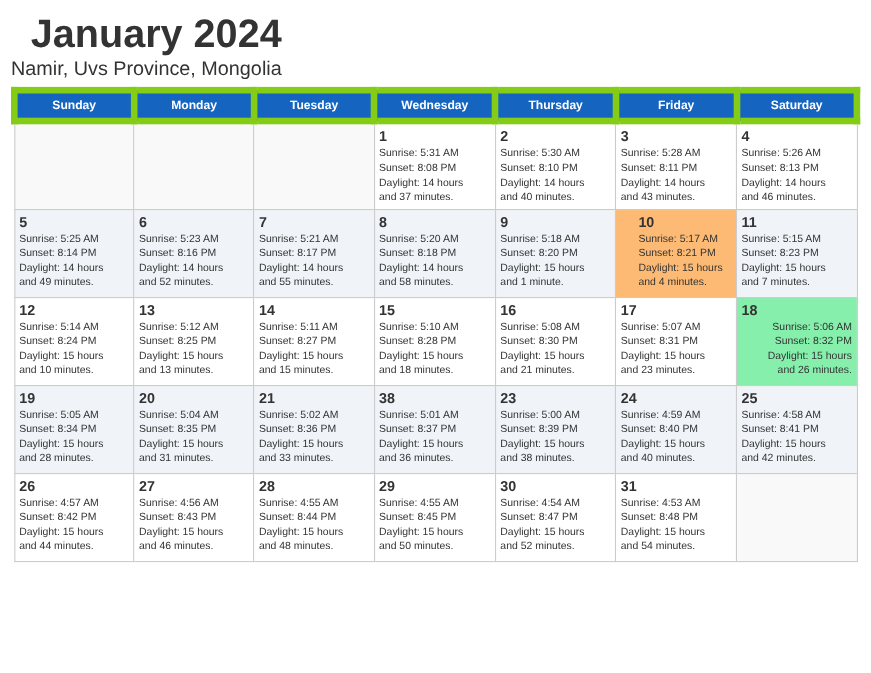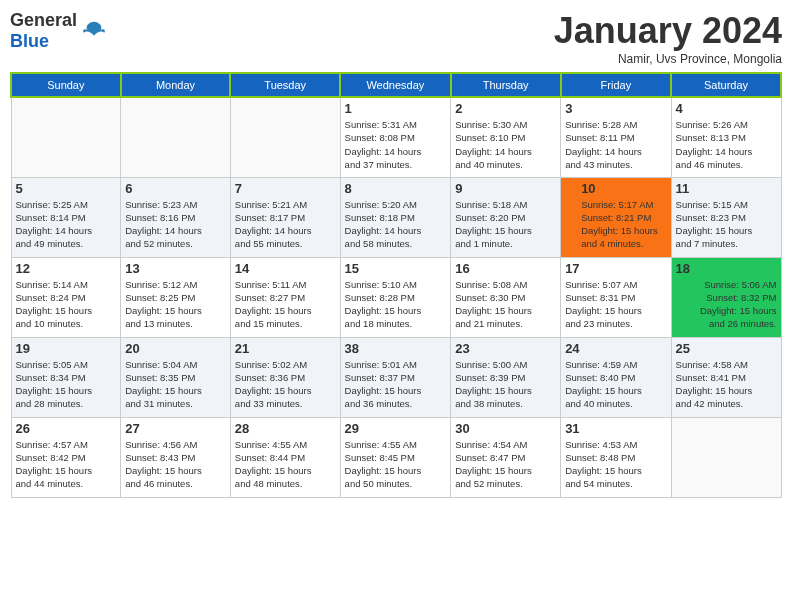--- a/index.html
+++ b/index.html
@@ -10,49 +10,40 @@
     .header { display: flex; justify-content: space-between; align-items: flex-start; margin-bottom: 6px; }
     
     .logo { display: flex; align-items: center; }
     .logo-text { display: flex; flex-direction: column; }
     .logo-general { font-size: 18px; font-weight: bold; color: #333; }
     .logo-blue { font-size: 18px; font-weight: bold; color: #1565c0; }
     .logo-bird { width: 28px; height: 28px; margin-left: 3px; }
     
     .title-section { text-align: right; }
     .month-year { font-size: 36px; font-weight: bold; color: #333; }
-    .location { font-size: 12px; color: #333; }
+    .location { font-size: 18px; color: #333; }
     
     table { width: 100%; border-collapse: collapse; font-size: 10px; }
     
-    .day-header { background-color: #1565c0; color: #fff; text-align: center; padding: 5px 2px; font-size: 11px; font-weight: normal; border: 2px solid #84cc16; }
+    .day-header { background-color: #1565c0; color: #fff; text-align: center; padding: 5px 2px; font-size: 11px; font-weight: bold; border: 6px solid #84cc16; }
     
     td { border: 1px solid #ccc; padding: 3px 4px; vertical-align: top; width: 113px; height: 80px; }
     
     .day-num { font-size: 13px; font-weight: bold; color: #333; display: block; margin-bottom: 2px; }
     .day-info { font-size: 9.5px; color: #333; line-height: 1.4; }
     
     tr:nth-child(even) td { background: #f5f5f5; }
     tr:nth-child(odd) td { background: #fff; }
     tr:first-child td { background: transparent; }
   </style>
 </head>
 <body>
 
 <div class="page">
   <div class="header">
-    <div class="logo">
-      <div class="logo-text">
-        <span class="logo-general">General</span>
-        <span class="logo-blue">Blue</span>
-      </div>
-      <svg class="logo-bird" viewBox="0 0 30 30">
-        <path d="M15 5 C10 5 5 10 8 14 C5 12 2 14 4 17 C7 14 12 16 15 20 C18 16 23 14 26 17 C28 14 25 12 22 14 C25 10 20 5 15 5Z" fill="#2980b9"></path>
-      </svg>
-    </div>
     <div class="title-section">
       <div class="month-year">January 2024</div>
       <div class="location">Namir, Uvs Province, Mongolia</div>
     </div>
   </div>
 
   <table>
     <thead>
       <tr>
         <th class="day-header">Sunday</th>
@@ -127,21 +118,21 @@
 Daylight: 14 hours
 and 58 minutes.</div>
           </td>
           <td style="background: rgb(240, 244, 248);">
             <span class="day-num">9</span>
             <div class="day-info" style="white-space: pre-line;">Sunrise: 5:18 AM
 Sunset: 8:20 PM
 Daylight: 15 hours
 and 1 minute.</div>
           </td>
-          <td style="background: #f97316; padding-left: 20px;">
+          <td style="background: #fdba74; padding-left: 20px;">
             <span class="day-num">10</span>
             <div class="day-info" style="white-space: pre-line;">Sunrise: 5:17 AM
 Sunset: 8:21 PM
 Daylight: 15 hours
 and 4 minutes.</div>
           </td>
           <td style="background: rgb(240, 244, 248);">
             <span class="day-num">11</span>
             <div class="day-info" style="white-space: pre-line;">Sunrise: 5:15 AM
 Sunset: 8:23 PM
@@ -185,21 +176,21 @@
 Daylight: 15 hours
 and 21 minutes.</div>
           </td>
           <td style="background: rgb(255, 255, 255);">
             <span class="day-num">17</span>
             <div class="day-info" style="white-space: pre-line;">Sunrise: 5:07 AM
 Sunset: 8:31 PM
 Daylight: 15 hours
 and 23 minutes.</div>
           </td>
-          <td style="background: #22c55e;">
+          <td style="background: #86efac;">
             <span class="day-num">18</span>
             <div class="day-info" style="white-space: pre-line; text-align: right;">Sunrise: 5:06 AM
 Sunset: 8:32 PM
 Daylight: 15 hours
 and 26 minutes.</div>
           </td>
         </tr>
         <tr>
           <td style="background: rgb(240, 244, 248);">
             <span class="day-num">19</span>

